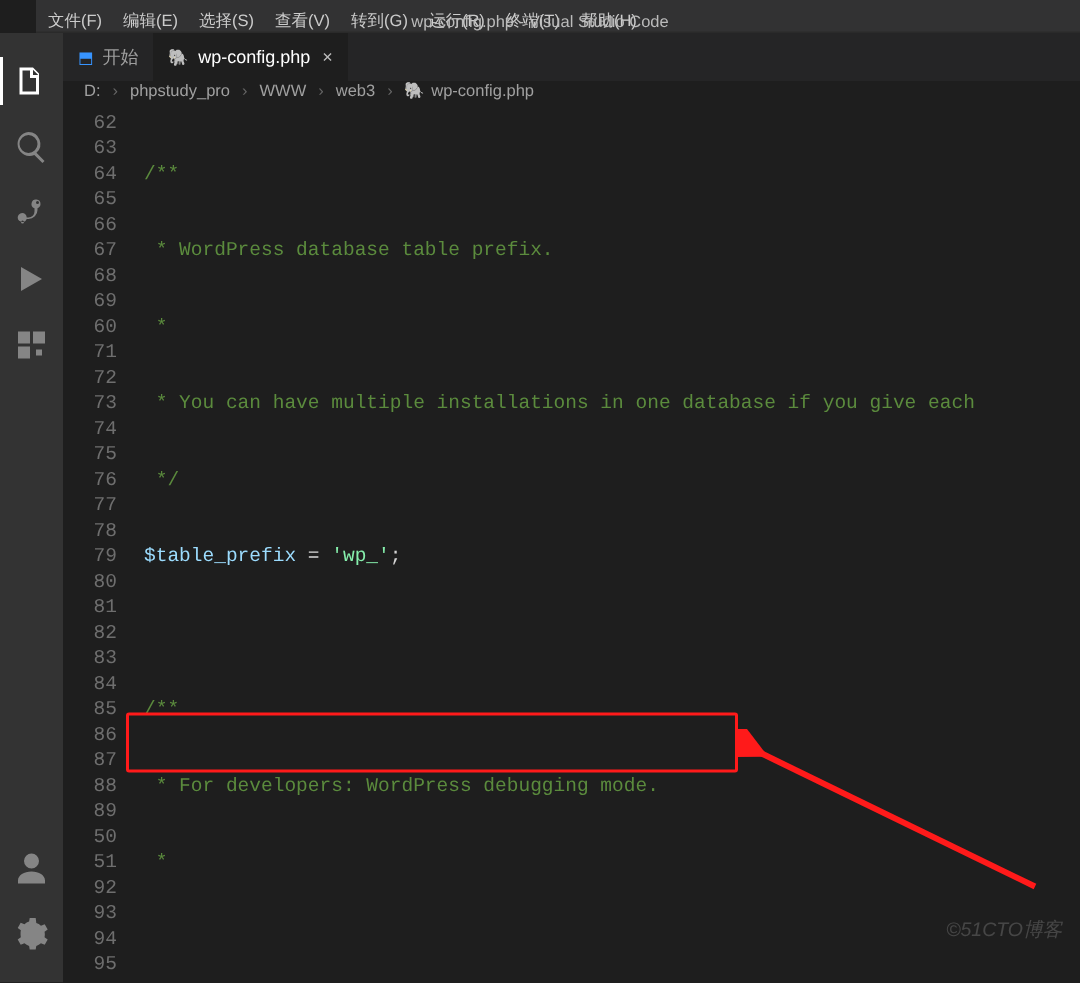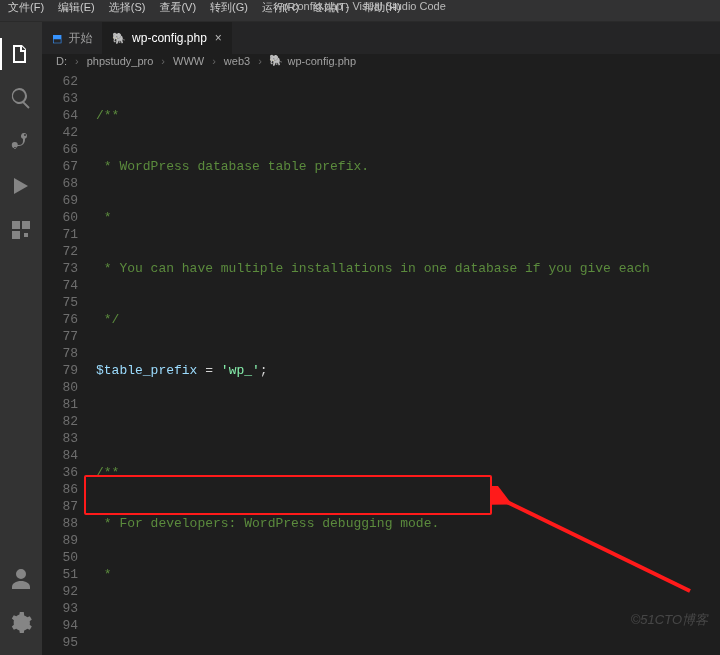--- a/index.html
+++ b/index.html
@@ -10,26 +10,27 @@
     font-family: "Segoe UI", "Microsoft YaHei", sans-serif;
     font-size: 12px;
     color: #cccccc;
     overflow: hidden;
     position: relative;
   }
   
   .titlebar {
     height: 22px;
     display: flex;
-    align-items: flex-start;
+    align-items: flex-end;
     background: #323233;
     color: #cccccc;
     font-size: 11px;
     padding-left: 8px;
     border-bottom: 1px solid #2a2a2a;
+    margin-left: 24px;
   }
   .titlebar .menu-item { margin-right: 14px; cursor: default; color:#ccc; }
   .titlebar .title-center {
     position:absolute; left:50%; transform:translateX(-50%);
     color:#bbb; font-size:11px;
   }
 
   .main { display:flex; height:calc(100% - 22px - 22px); }
 
   
@@ -165,41 +166,41 @@
         <span class="sep">›</span>
       <span style="color:#b180d7">🐘</span>
       <span>wp-config.php</span>
     </div>
 
     <div class="codewrap">
       <div class="gutter">
         <div>62</div>
           <div>63</div>
           <div>64</div>
-          <div>42</div>
+          <div>65</div>
           <div>66</div>
           <div>67</div>
           <div>68</div>
           <div>69</div>
           <div>60</div>
           <div>71</div>
           <div>72</div>
           <div>73</div>
           <div>74</div>
           <div>75</div>
           <div>76</div>
           <div>77</div>
           <div>78</div>
           <div>79</div>
           <div>80</div>
           <div>81</div>
           <div>82</div>
           <div>83</div>
           <div>84</div>
-          <div>36</div>
+          <div>85</div>
           <div>86</div>
           <div>87</div>
           <div>88</div>
           <div>89</div>
           <div>50</div>
           <div>51</div>
           <div>92</div>
           <div>93</div>
           <div>94</div>
           <div>95</div>

